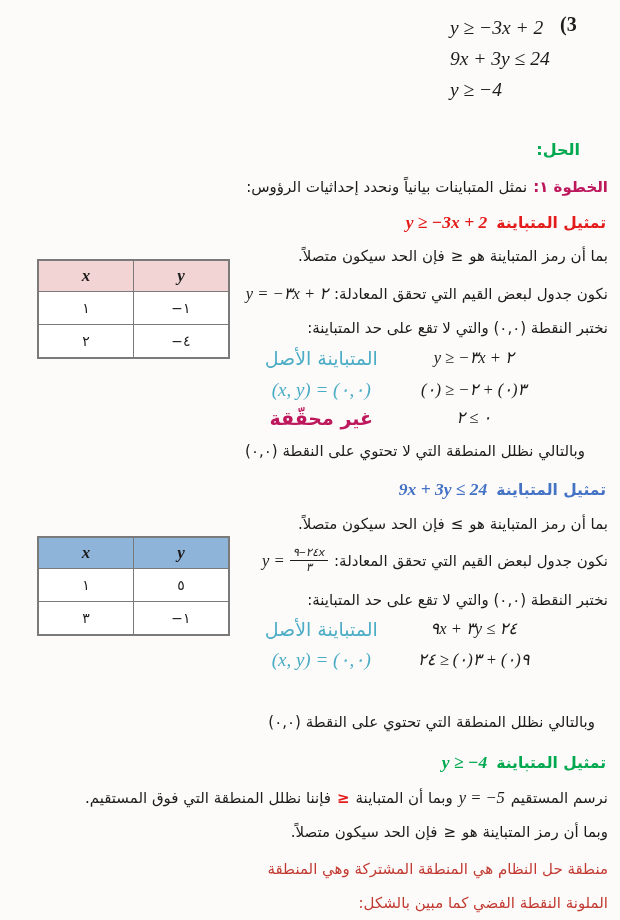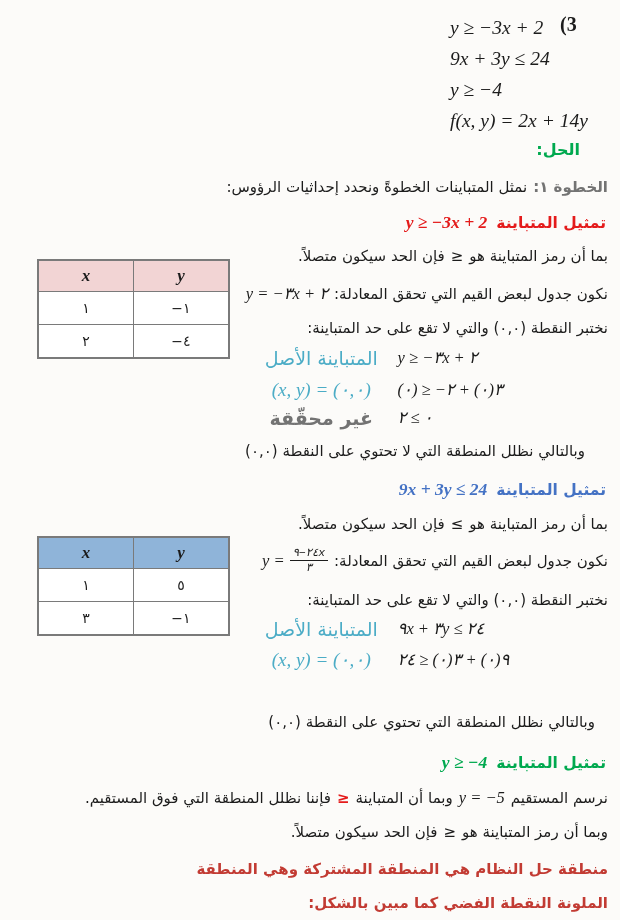--- a/index.html
+++ b/index.html
@@ -16,67 +16,66 @@
     font-size:16.5px; white-space:nowrap;
   }
   
   .prob-num { left:560px; top:13px; font-family:"Liberation Serif",serif; font-weight:bold; font-size:20px; direction:ltr; }
   .eqs { left:450px; top:12px; direction:ltr; text-align:left; }
   .eq { height:31px; line-height:31px; font-family:"Liberation Serif","DejaVu Sans",serif; font-style:italic; font-size:19.5px; white-space:nowrap; }
   .sol-label { right:40px; top:140px; color:#00a94f; font-weight:bold; font-size:16px; }
   .line { white-space:nowrap; line-height:22px; }
   .rowflex { display:flex; direction:rtl; align-items:center; gap:6px; }
   .step1 { right:12px; top:176px; }
-  .red-b { color:#737373; font-weight:bold; }
+  .red-b { color:#be185d; font-weight:bold; }
   .sec-h { font-weight:bold; font-size:15.5px; display:flex; direction:rtl; align-items:center; gap:9px; }
   .sec-h .m { font-weight:bold; font-size:17.5px; }
   .h-red   { right:14px; top:212px; color:#e41b1b; }
   .h-blue  { right:14px; top:479px; color:#4472c4; }
   .h-green { right:14px; top:752px; color:#00a94f; }
   .blue-a { color:#4bacc6; }
   
   .work { left:245px; width:305px; display:flex; direction:ltr; align-items:center; }
   .work .note { width:50%; text-align:center; font-size:19px; }
   .work .note.m { }
-  .work .mth { width:50%; }
+  .work .mth { width:50%; text-align:center; }
   
   .vals { border-collapse:collapse; direction:ltr; background:#fff; }
   .vals th, .vals td { border:1px solid #7a7a7a; width:92px; text-align:center; direction:ltr; }
   .vals th { height:28px; font-family:"Liberation Serif","DejaVu Sans",serif; font-style:italic; font-size:17px; }
   .vals td { height:30px; font-size:14px; }
   .t1 th { background:#f2d4d4; }
   .t2 th { background:#8fb4d9; }
   .vals { box-shadow:0 0 0 1px #7a7a7a; }
   .tbl1 { left:38px; top:260px; }
   .tbl2 { left:38px; top:537px; }
   
   .frac { display:inline-flex; flex-direction:column; align-items:center; font-size:11.5px; line-height:1.25; vertical-align:middle;font-family:Liberation Mono, monospace; }
   .fnum { border-bottom:1px solid #1c1c1c; padding:0 3px; }
-  .final { color:#c23b33; font-weight:bold; font-size:15px; }
+  .final { color:#c23b33; font-weight:normal; font-size:15px; }
   .sym-red { color:#e41b1b; direction:ltr; unicode-bidi:isolate; font-weight:bold; }
   .sym { direction:ltr; unicode-bidi:isolate; }
 </style>
 </head>
 <body>
 
 <div class="page">
 
   <div class="abs prob-num">(3</div>
   <div class="abs eqs">
     <div class="eq">y ≥ −3x + 2</div>
     <div class="eq">9x + 3y ≤ 24</div>
     <div class="eq">y ≥ −4</div>
-    <div class="eq">f(x, y) = 2x + 14y</div>
   </div>
 
   <div class="abs sol-label">الحل:</div>
 
   <div class="abs line rowflex step1">
     <span class="red-b">الخطوة ١:</span>
-    <span>نمثل المتباينات الخطوةً ونحدد إحداثيات الرؤوس:</span>
+    <span>نمثل المتباينات بيانياً ونحدد إحداثيات الرؤوس:</span>
   </div>
 
   <div class="abs sec-h h-red">
     <span>تمثيل المتباينة</span>
     <span class="m">y ≥ −3x + 2</span>
   </div>
 
   <div class="abs line rowflex" style="right:12px; top:245px;">
     <span>بما أن رمز المتباينة  هو</span>
     <span class="sym">≥</span>

